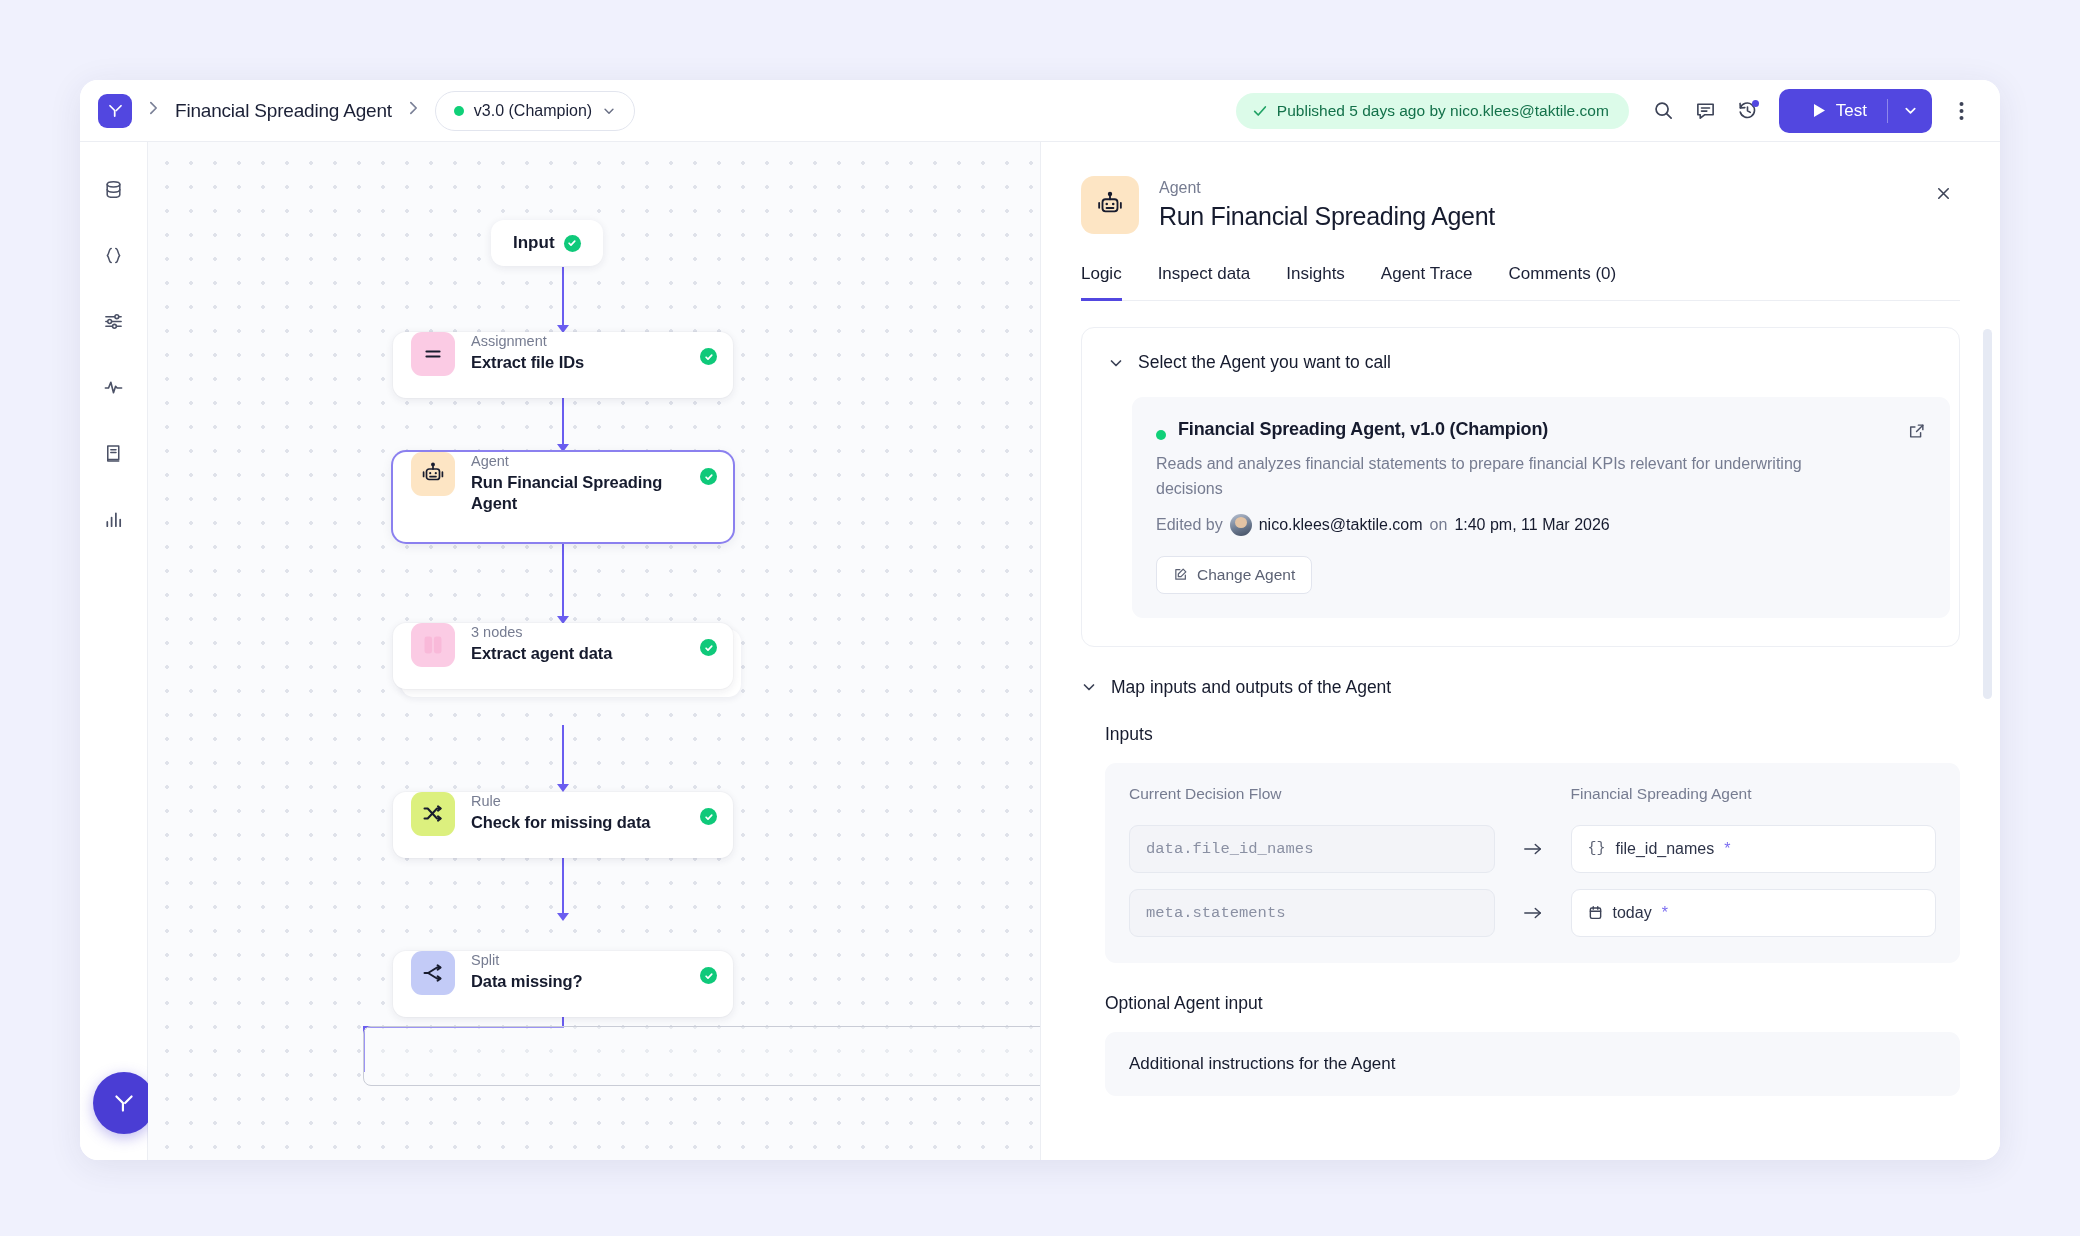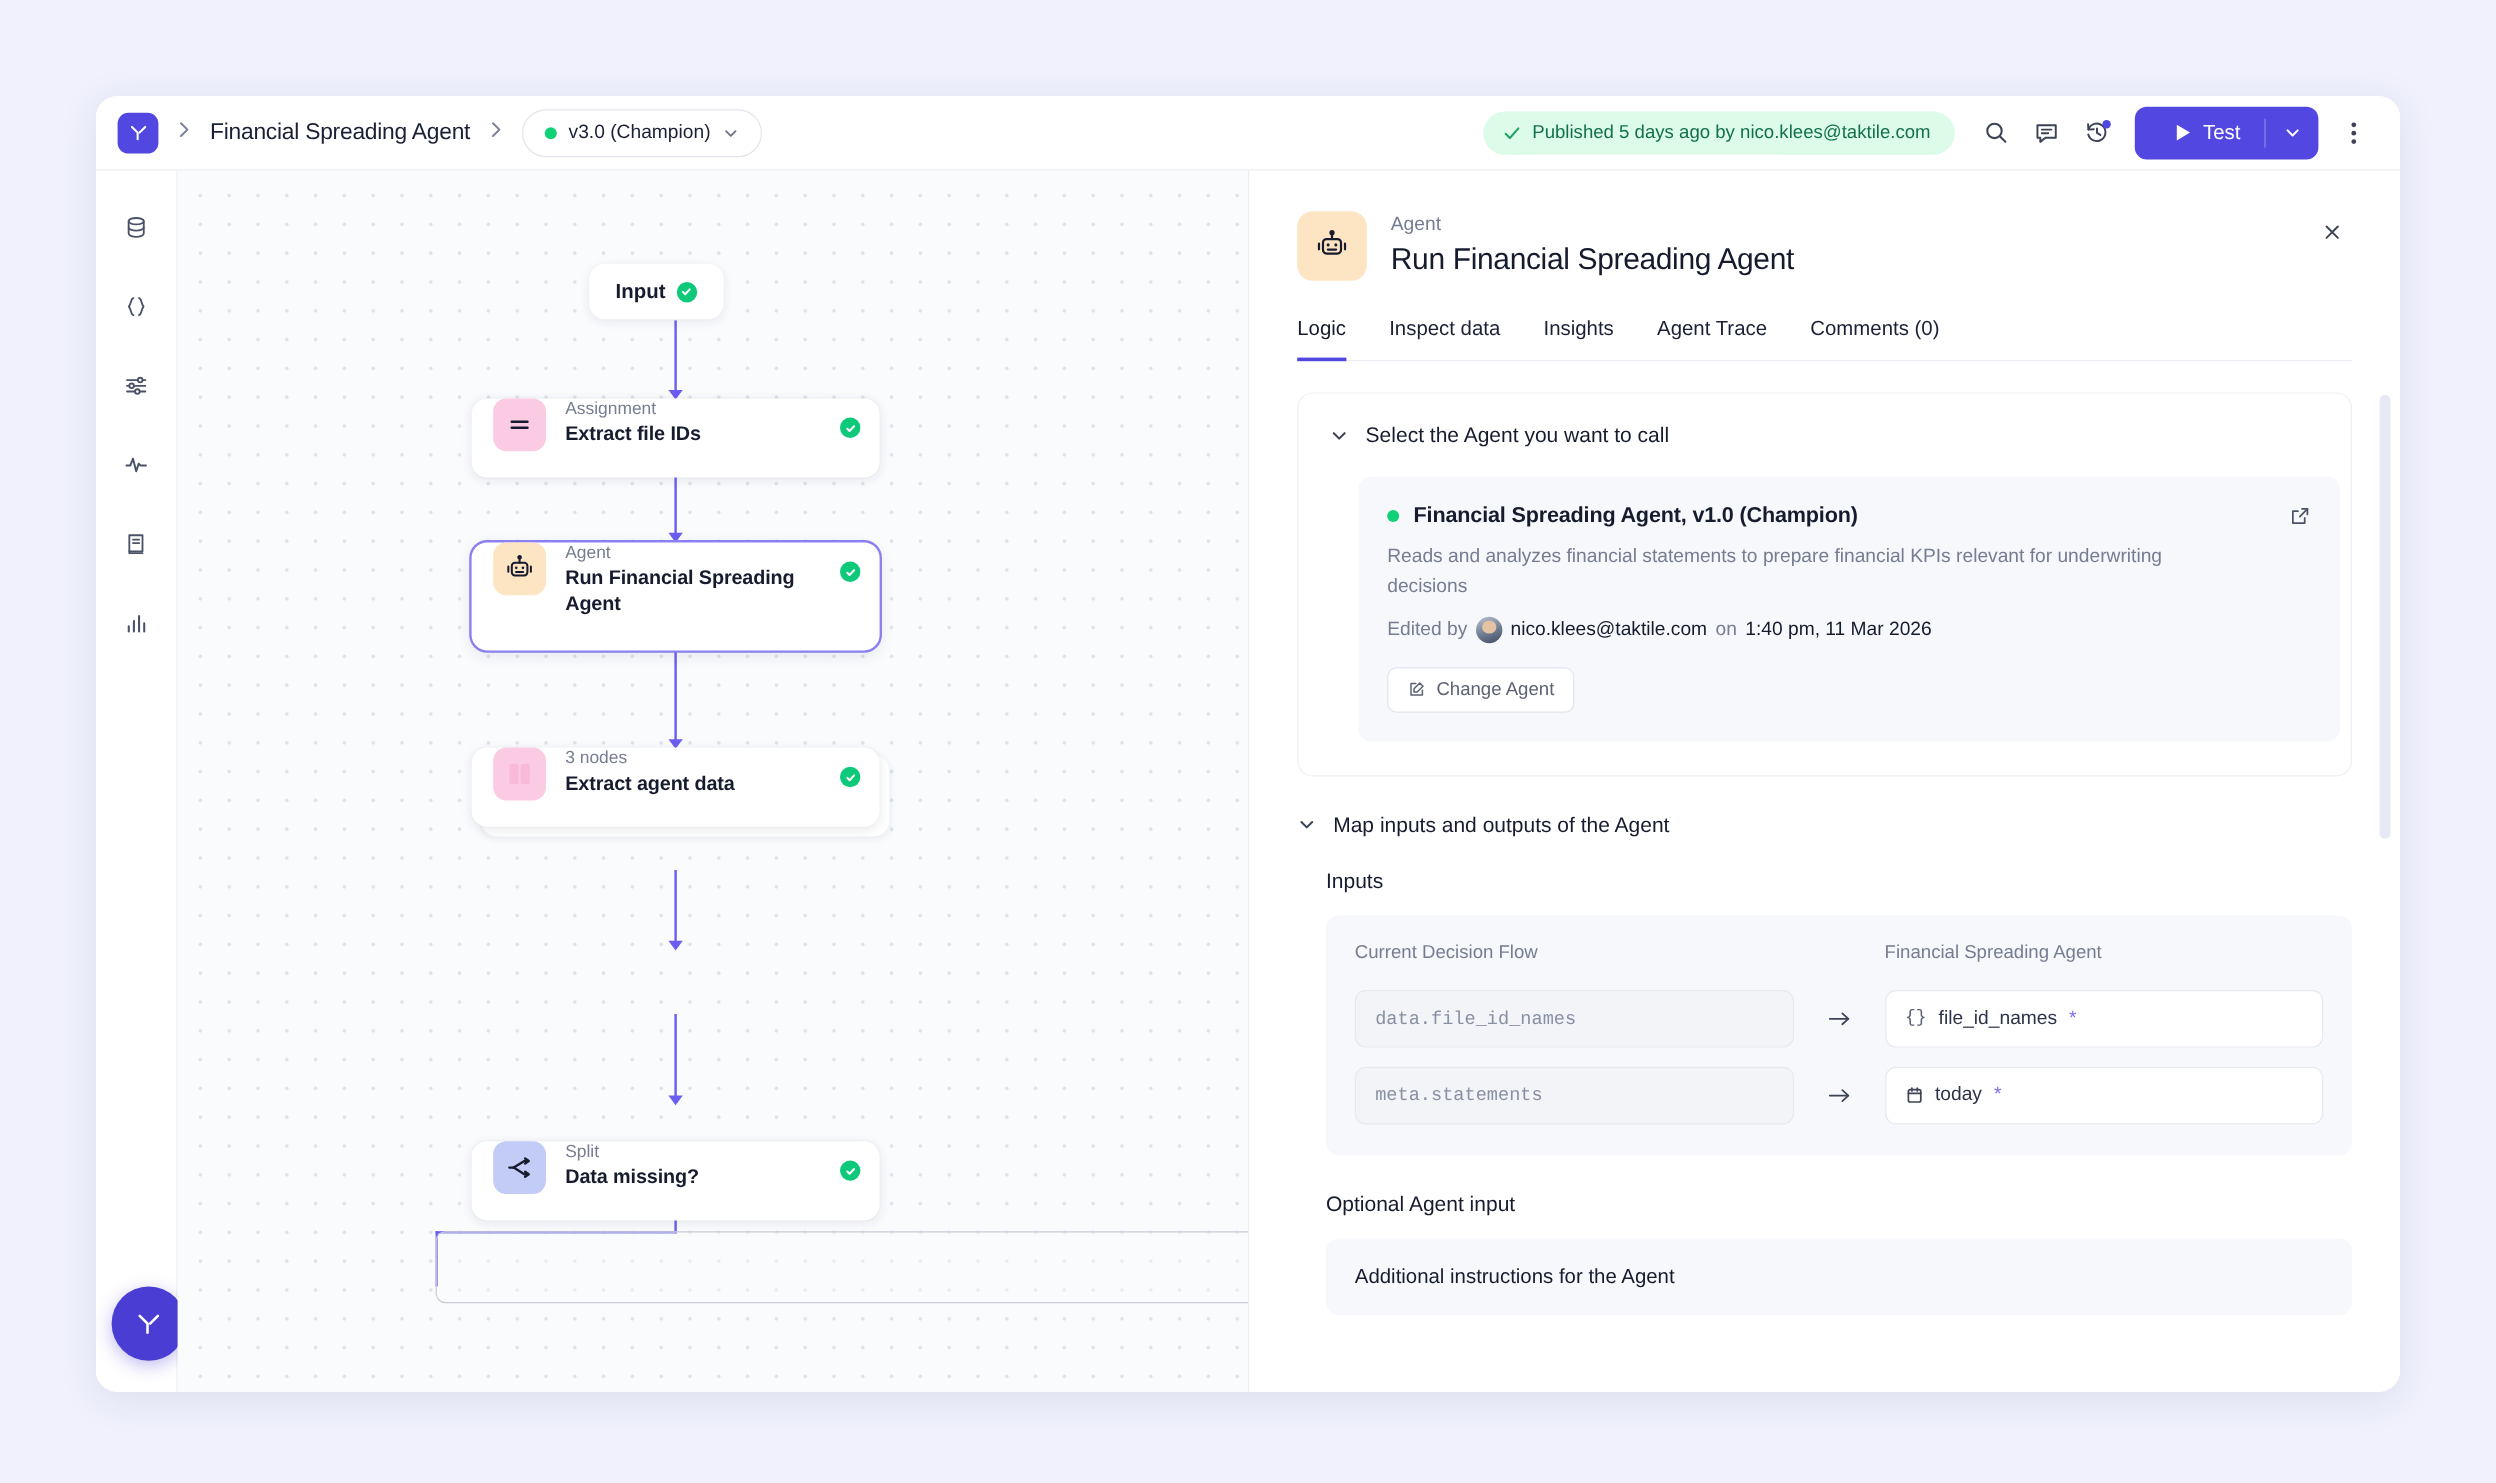--- a/index.html
+++ b/index.html
@@ -208,21 +208,21 @@
   .section-hd {
     display: flex; align-items: center; gap: 14px;
     font-size: 17.5px; color: #161b2e; cursor: pointer;
   }
   .sec-chev { color: #3d4357; display: flex; }
   .agent-card {
     background: #f7f8fb; border-radius: 11px;
     margin: 24px 0 0 24px; padding: 22px 24px 24px 24px;
     position: relative;
   }
-  .agent-card-top { display: flex; align-items: center; gap: 12px; }
+  .agent-card-top { display: flex; align-items: flex-end; gap: 12px; }
   .agent-card-name { font-size: 18px; font-weight: 600; color: #161b2e; letter-spacing: -0.15px; }
   .open-ext { margin-left: auto; color: #4b5166; cursor: pointer; display: flex; }
   .agent-desc { font-size: 16px; color: #767c91; line-height: 1.55; margin-top: 12px; max-width: 700px; }
   .agent-meta { font-size: 16px; color: #767c91; margin-top: 12px; display: flex; align-items: center; gap: 7px; flex-wrap: wrap; }
   .agent-meta .em { color: #161b2e; }
   .avatar {
     width: 22px; height: 22px; border-radius: 50%;
     background: linear-gradient(160deg,#b9c2d2 0%,#6f7d93 55%,#3f4a5e 100%);
     flex: 0 0 22px; overflow: hidden; position: relative;
   }
@@ -490,20 +490,39 @@
           <div class="node-kind">3 nodes</div>
           <div class="node-title">Extract agent data</div>
         </div>
         <div class="node-check">
           <svg width="10" height="10" viewBox="0 0 12 12" fill="none" stroke="#fff" stroke-width="2" stroke-linecap="round" stroke-linejoin="round">
               <path d="M2.5 6.3 L4.8 8.6 L9.3 3.8"></path>
             </svg>
         </div>
       </div>
 
+      <div class="node" style="left:245px; top:650px; width:340px; height:66px;">
+        <div class="node-icon" style="background:#dcf07e;">
+          <svg width="26" height="26" viewBox="0 0 26 26" fill="none" stroke="#181c2e" stroke-width="2" stroke-linecap="round" stroke-linejoin="round">
+            <path d="M4.5 7.5 h3.2 L17 17.5 h3.2"></path>
+              <path d="M4.5 17.5 h3.2 L17 7.5 h3.2"></path>
+            <path d="M18 5.4 L20.8 7.5 L18 9.6"></path>
+              <path d="M18 15.4 L20.8 17.5 L18 19.6"></path>
+          </svg>
+        </div>
+        <div class="node-text">
+          <div class="node-kind">Rule</div>
+          <div class="node-title">Check for missing data</div>
+        </div>
+        <div class="node-check">
+          <svg width="10" height="10" viewBox="0 0 12 12" fill="none" stroke="#fff" stroke-width="2" stroke-linecap="round" stroke-linejoin="round">
+              <path d="M2.5 6.3 L4.8 8.6 L9.3 3.8"></path>
+            </svg>
+        </div>
+      </div>
 
       <div class="node" style="left:245px; top:809px; width:340px; height:66px;">
         <div class="node-icon" style="background:#c3cbf7;">
           <svg width="26" height="26" viewBox="0 0 26 26" fill="none" stroke="#181c2e" stroke-width="2" stroke-linecap="round" stroke-linejoin="round">
             <path d="M4.5 13 h3.6"></path>
               <path d="M8.1 13 L17 7.5 h3"></path>
               <path d="M8.1 13 L17 18.5 h3"></path>
             <path d="M17.6 5.4 L20.6 7.5 L17.6 9.6"></path>
               <path d="M17.6 16.4 L20.6 18.5 L17.6 20.6"></path>
           </svg>

